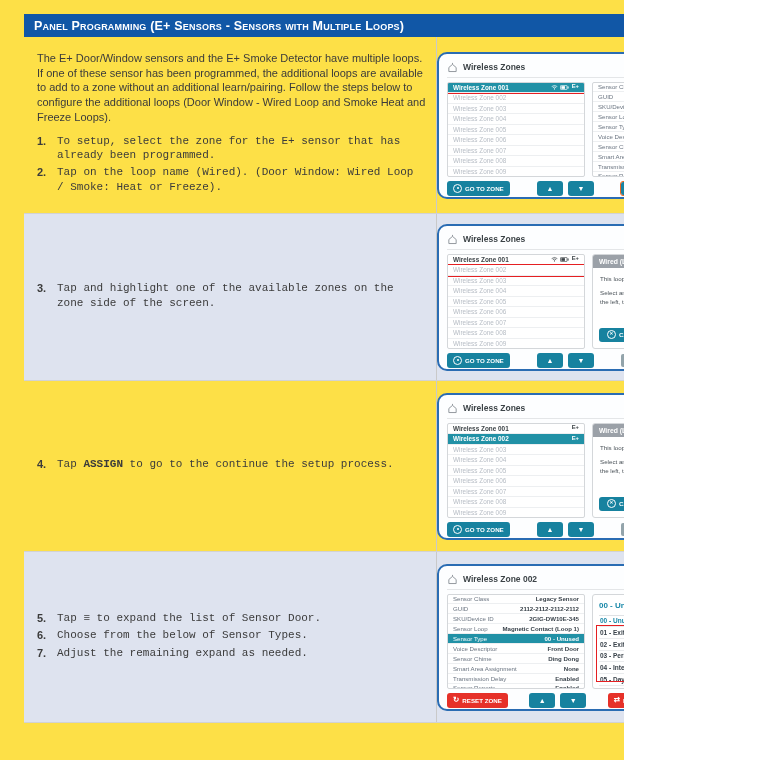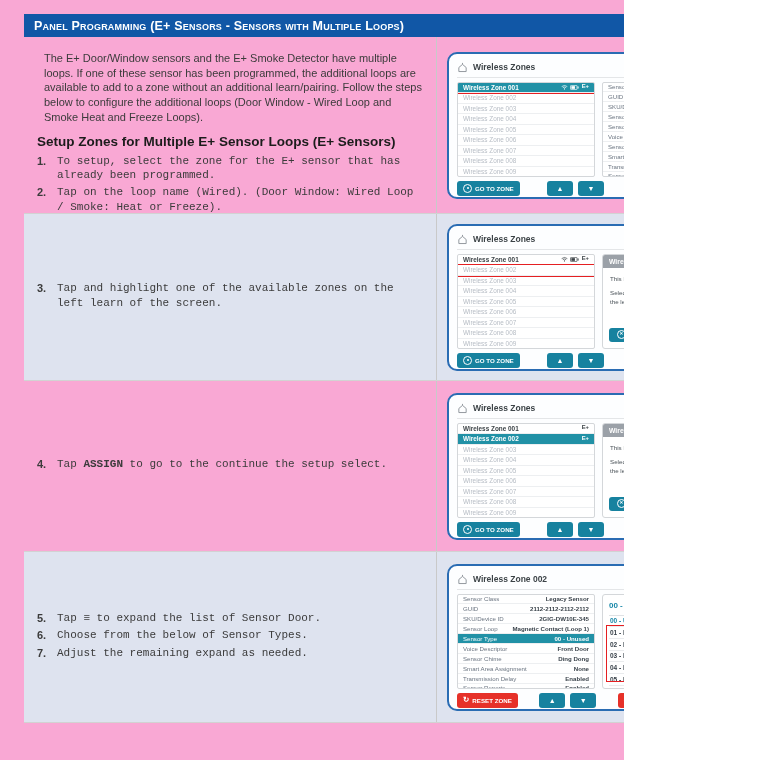--- a/index.html
+++ b/index.html
@@ -1,35 +1,35 @@
 <!DOCTYPE html>
 <html><head>
 <meta charset="utf-8">
 <style>
   html,body{margin:0;padding:0;background:#ffffff;}
   body{width:772px;height:760px;font-family:"Liberation Sans",sans-serif;-webkit-font-smoothing:antialiased;}
-  .page{position:relative;width:624px;height:760px;background:#f9a8d4;overflow:hidden;}
+  .page{position:relative;width:624px;height:760px;background:#fde047;overflow:hidden;}
 
   
   .banner{position:absolute;left:24px;top:14px;width:740px;height:23px;background:#1157a6;color:#fff;
     display:flex;align-items:center;padding-left:10px;box-sizing:border-box;}
   .banner span{font-variant:small-caps;font-weight:bold;font-size:12.5px;letter-spacing:.2px;}
 
   
   .grid{position:absolute;left:24px;top:37px;width:740px;}
   .row{display:flex;border-bottom:1px solid #d2d2d2;box-sizing:border-box;}
   .row.bg-blue{background:#dee3ef;}
   .r1{height:177px;}.r2{height:167px;}.r3{height:171px;}.r4{height:171px;}
   .cell-left{width:413px;flex:none;border-right:1px solid #c9c9c9;box-sizing:border-box;
     padding:0 10px 0 13px;color:#3b3b3b;}
   .cell-left.top{padding-top:14px;}
   .cell-left.center{display:flex;flex-direction:column;justify-content:center;}
-  .cell-right{flex:1;display:flex;align-items:center;justify-content:center;}
-
-  .intro{margin:0 0 9px 7px;font-size:11px;line-height:1.34;}
+  .cell-right{flex:1;display:flex;align-items:center;justify-content:flex-start;}
+
+  .intro{margin:0 0 9px 0;font-size:11px;line-height:1.34;}
   h3.sub{margin:2px 0 5px 0;font-size:13.5px;color:#1c1c1c;}
   .step{display:flex;font-size:11px;line-height:1.32;margin-bottom:2.5px;}
   .step .snum{font-weight:bold;width:20px;flex:none;}
   .step .stext{flex:1;font-family:Liberation Mono, monospace;}
   .step b{font-weight:bold;}
 
   
   .panel{position:relative;width:307px;height:147px;background:#fdfeff;border:2px solid #2a6cb3;
     border-radius:10px;box-sizing:border-box;padding:4px 8px 5px;display:flex;flex-direction:column;}
   .p-header{height:19px;flex:none;display:flex;align-items:center;border-bottom:1px solid #e4e6e8;}
@@ -106,21 +106,20 @@
 
   <div class="banner">
     <span>Panel Programming (E+ Sensors - Sensors with Multiple Loops)</span>
   </div>
 
   <div class="grid">
 
     <div class="row r1">
       <div class="cell-left top">
         <p class="intro">The E+ Door/Window sensors and the E+ Smoke Detector have multiple loops. If one of these sensor has been programmed, the additional loops are available to add to a zone without an additional learn/pairing. Follow the steps below to configure the additional loops (Door Window - Wired Loop and Smoke Heat and Freeze Loops).</p>
-        <h3 class="sub">Setup Zones for Multiple E+ Sensor Loops (E+ Sensors)</h3>
         <div>
 
             <div class="step">
               <span class="snum">1.</span>
               <span class="stext"><span>To setup, select the zone for the E+ sensor that has already been programmed.</span><b></b><span></span></span>
             </div>
 
             <div class="step">
               <span class="snum">2.</span>
               <span class="stext"><span>Tap on the loop name (Wired). (Door Window: Wired Loop / Smoke: Heat or Freeze).</span><b></b><span></span></span>
@@ -294,21 +293,21 @@
 
       </div>
     </div>
 
     <div class="row r2 bg-blue">
       <div class="cell-left center">
         <div>
 
             <div class="step">
               <span class="snum">3.</span>
-              <span class="stext"><span>Tap and highlight one of the available zones on the left learn of the screen.</span><b></b><span></span></span>
+              <span class="stext"><span>Tap and highlight one of the available zones on the zone side of the screen.</span><b></b><span></span></span>
             </div>
 
         </div>
       </div>
       <div class="cell-right">
 
         <div class="panel">
           <div class="p-header">
             <span class="zicon">
                 <svg width="11" height="11" viewBox="0 0 12 12">
@@ -436,21 +435,21 @@
 
       </div>
     </div>
 
     <div class="row r3">
       <div class="cell-left center">
         <div>
 
             <div class="step">
               <span class="snum">4.</span>
-              <span class="stext"><span>Tap </span><b>ASSIGN</b><span> to go to the continue the setup select.</span></span>
+              <span class="stext"><span>Tap </span><b>ASSIGN</b><span> to go to the continue the setup process.</span></span>
             </div>
 
         </div>
       </div>
       <div class="cell-right">
 
         <div class="panel">
           <div class="p-header">
             <span class="zicon">
                 <svg width="11" height="11" viewBox="0 0 12 12">

